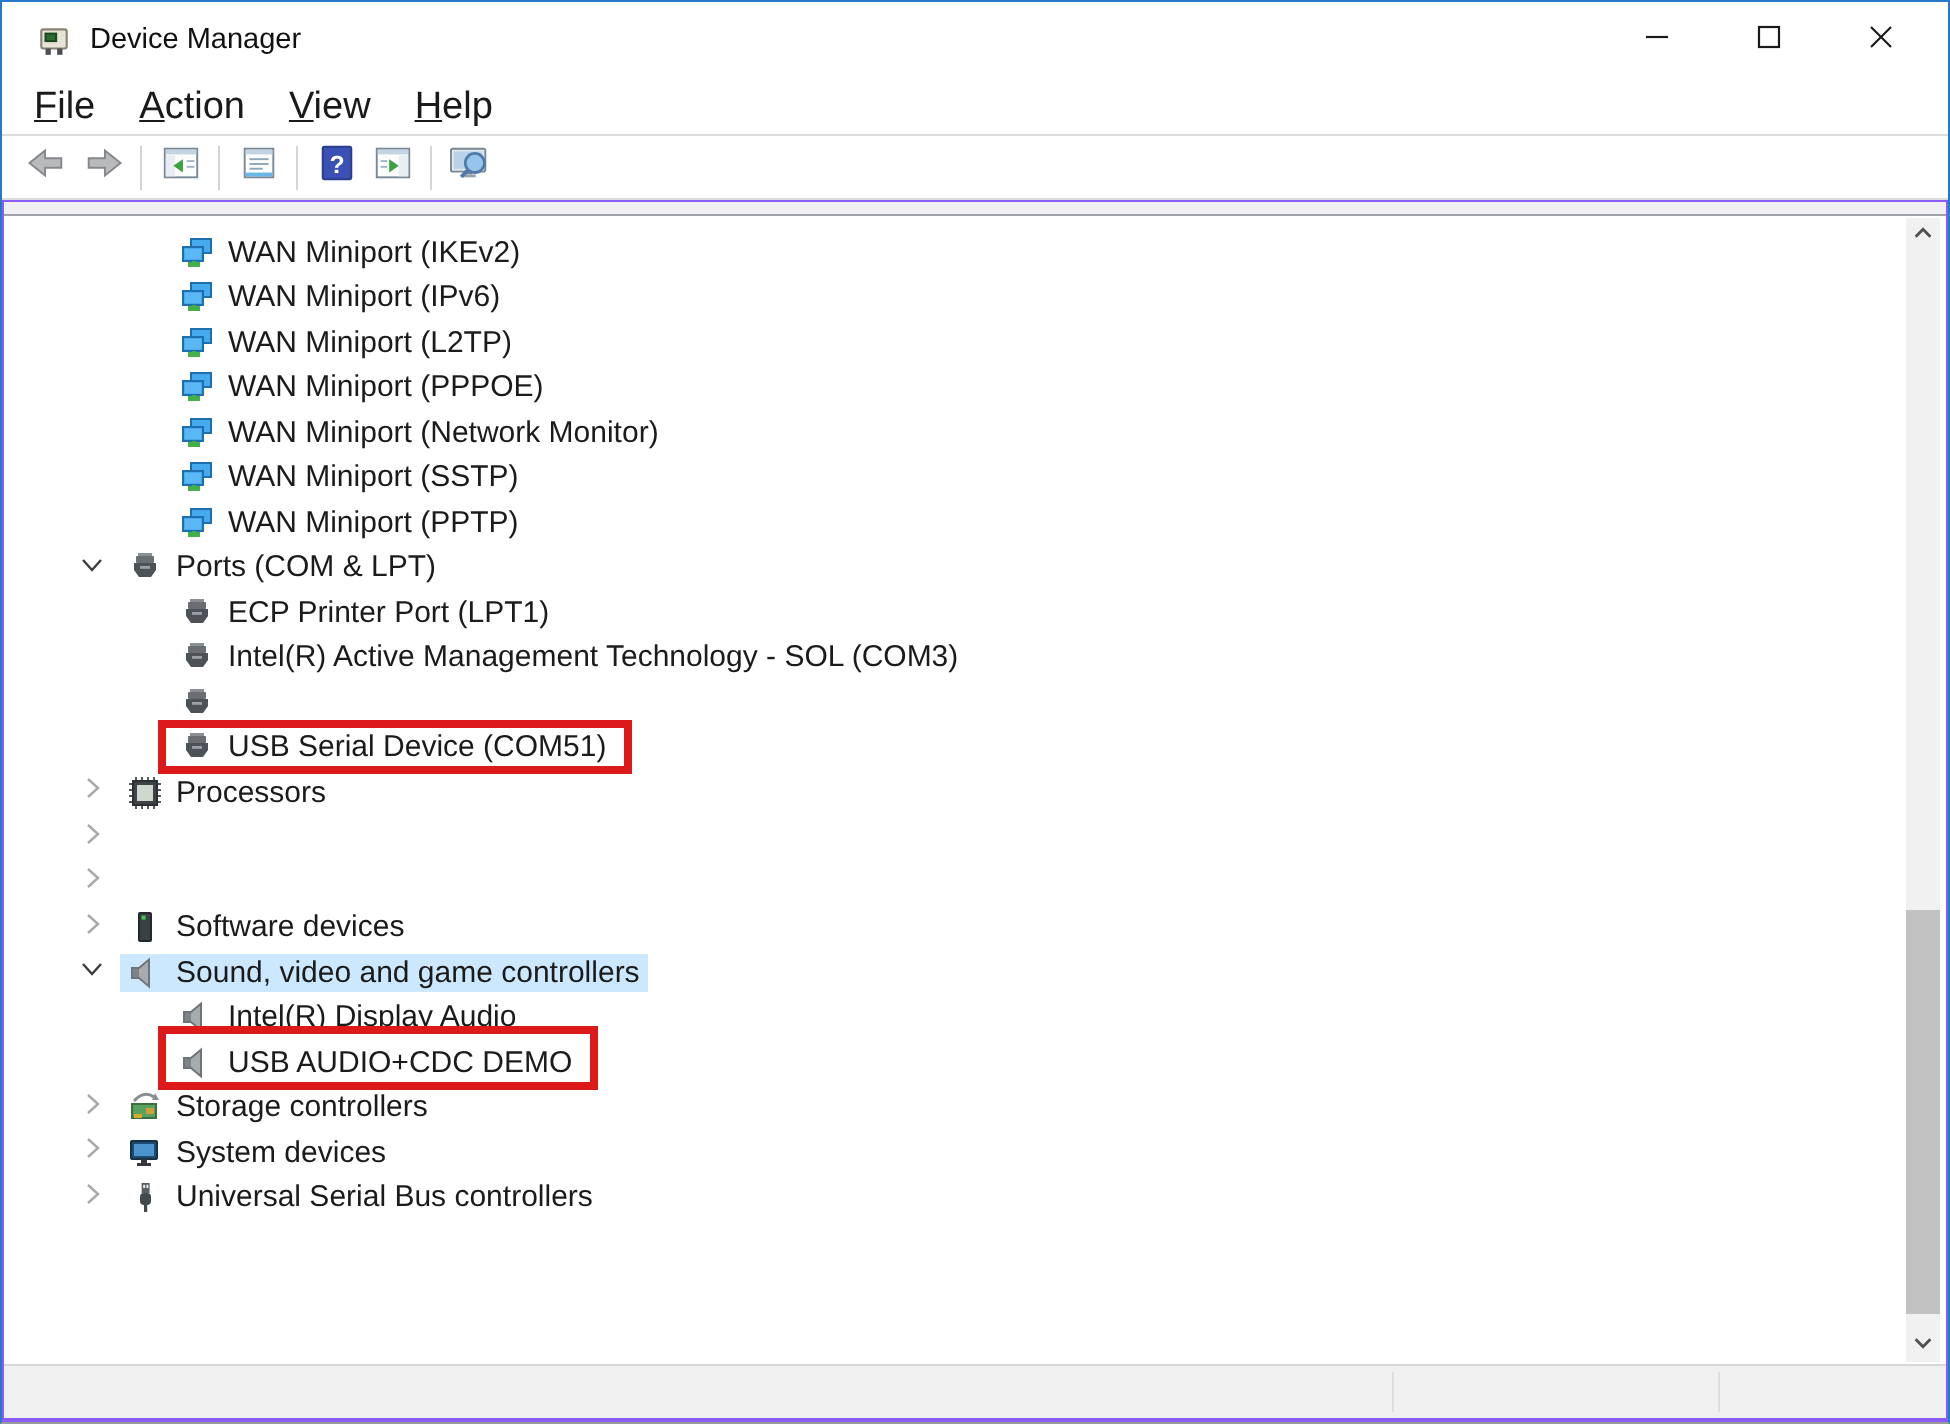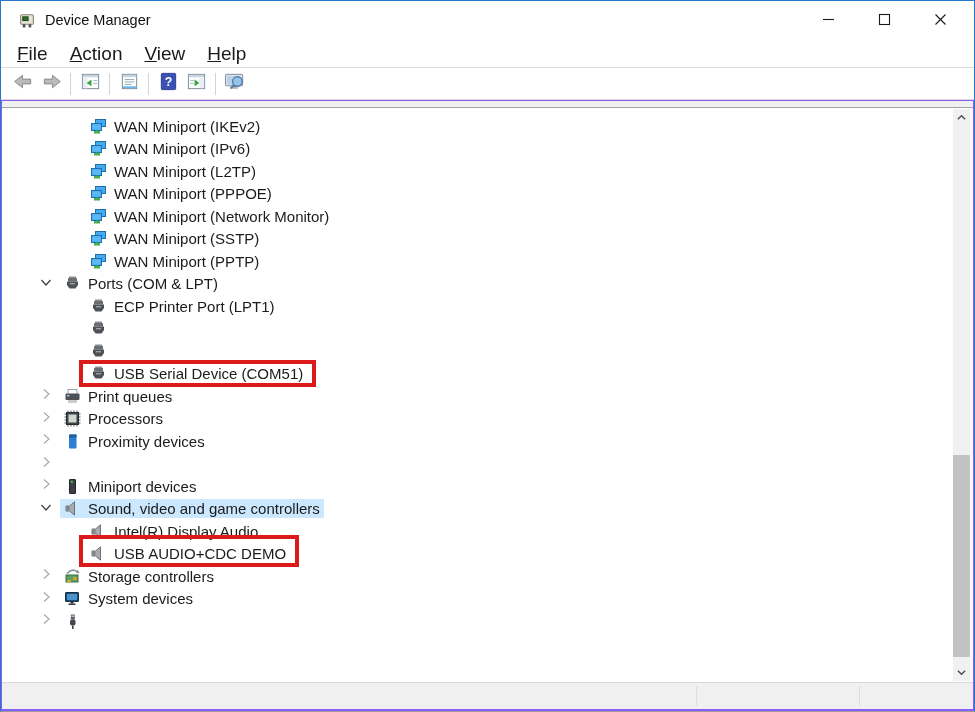--- a/index.html
+++ b/index.html
@@ -280,20 +280,21 @@
             </div>
           </div>
           <div class="row lvl2">
             <div class="row-inner">
               <span class="dev-icon"><svg viewBox="0 0 17 17">
                   <rect x="5" y="1.5" width="7" height="2.5" fill="#8b8f93"></rect>
                   <rect x="4" y="3" width="9" height="3.5" rx="0.5" fill="#6a6e72"></rect>
                   <path d="M3 6.5 h11 v3.5 l-2.5 3.5 h-6 L3 10 z" fill="#4e5256"></path>
                   <rect x="6" y="8" width="5" height="1.4" fill="#9aa0a6"></rect>
                 </svg></span>
+              <span class="label">Intel(R) Active Management Technology - SOL (COM3)</span>
             </div>
           </div>
           <div class="row lvl2">
             <div class="row-inner">
               <span class="dev-icon"><svg viewBox="0 0 17 17">
                   <rect x="5" y="1.5" width="7" height="2.5" fill="#8b8f93"></rect>
                   <rect x="4" y="3" width="9" height="3.5" rx="0.5" fill="#6a6e72"></rect>
                   <path d="M3 6.5 h11 v3.5 l-2.5 3.5 h-6 L3 10 z" fill="#4e5256"></path>
                   <rect x="6" y="8" width="5" height="1.4" fill="#9aa0a6"></rect>
                 </svg></span>
@@ -301,34 +302,20 @@
           </div>
           <div class="row lvl2">
             <div class="row-inner annotated">
               <span class="dev-icon"><svg viewBox="0 0 17 17">
                   <rect x="5" y="1.5" width="7" height="2.5" fill="#8b8f93"></rect>
                   <rect x="4" y="3" width="9" height="3.5" rx="0.5" fill="#6a6e72"></rect>
                   <path d="M3 6.5 h11 v3.5 l-2.5 3.5 h-6 L3 10 z" fill="#4e5256"></path>
                   <rect x="6" y="8" width="5" height="1.4" fill="#9aa0a6"></rect>
                 </svg></span>
               <span class="label">USB Serial Device (COM51)</span>
-            </div>
-          </div>
-          <div class="row lvl1">
-            <span class="chev"><svg viewBox="0 0 16 16">
-                <path d="M6 3.5 L11 8 L6 12.5" fill="none" stroke="#a8a8a8" stroke-width="1.2"></path>
-              </svg></span>
-            <div class="row-inner">
-              <span class="dev-icon"><svg viewBox="0 0 17 17">
-                  <rect x="4" y="1.5" width="9" height="5" fill="#fff" stroke="#9aa0a6"></rect>
-                  <rect x="1.5" y="5.5" width="14" height="6.5" rx="1" fill="#4d5156"></rect>
-                  <rect x="3" y="7" width="2.5" height="1.4" fill="#8fd0f5"></rect>
-                  <rect x="4" y="12" width="9" height="3" fill="#caccce"></rect>
-                </svg></span>
-              <span class="label">Print queues</span>
             </div>
           </div>
           <div class="row lvl1">
             <span class="chev"><svg viewBox="0 0 16 16">
                 <path d="M6 3.5 L11 8 L6 12.5" fill="none" stroke="#a8a8a8" stroke-width="1.2"></path>
               </svg></span>
             <div class="row-inner">
               <span class="dev-icon"><svg viewBox="0 0 17 17">
                   <g stroke="#55595e" stroke-width="1">
                     <line x1="4" y1="0.5" x2="4" y2="3"></line>
@@ -351,43 +338,36 @@
                   <rect x="2.5" y="2.5" width="12" height="12" fill="#3f4348" stroke="#2b2f33"></rect>
                   <rect x="4.5" y="4.5" width="8" height="8" fill="#cfd8cf"></rect>
                 </svg></span>
               <span class="label">Processors</span>
             </div>
           </div>
           <div class="row lvl1">
             <span class="chev"><svg viewBox="0 0 16 16">
                 <path d="M6 3.5 L11 8 L6 12.5" fill="none" stroke="#a8a8a8" stroke-width="1.2"></path>
               </svg></span>
-            <div class="row-inner">
-              <span class="dev-icon"><svg viewBox="0 0 17 17">
-                  <rect x="5" y="1.5" width="7.5" height="14" rx="1" fill="#2f7fd4"></rect>
-                  <rect x="5" y="1.5" width="7.5" height="3" fill="#1f5f9f"></rect>
-                </svg></span>
-              <span class="label">Proximity devices</span>
-            </div>
           </div>
           <div class="row lvl1">
             <span class="chev"><svg viewBox="0 0 16 16">
                 <path d="M6 3.5 L11 8 L6 12.5" fill="none" stroke="#a8a8a8" stroke-width="1.2"></path>
               </svg></span>
           </div>
           <div class="row lvl1">
             <span class="chev"><svg viewBox="0 0 16 16">
                 <path d="M6 3.5 L11 8 L6 12.5" fill="none" stroke="#a8a8a8" stroke-width="1.2"></path>
               </svg></span>
             <div class="row-inner">
               <span class="dev-icon"><svg viewBox="0 0 17 17">
                   <rect x="5.5" y="1.5" width="6" height="14" rx="0.5" fill="#3c4045" stroke="#24282c"></rect>
                   <rect x="6.8" y="2.8" width="2" height="2" fill="#49c24f"></rect>
                 </svg></span>
-              <span class="label">Miniport devices</span>
+              <span class="label">Software devices</span>
             </div>
           </div>
           <div class="row lvl1">
             <span class="chev"><svg viewBox="0 0 16 16">
                 <path d="M3.5 6 L8 11 L12.5 6" fill="none" stroke="#3c3c3c" stroke-width="1.2"></path>
               </svg></span>
             <div class="row-inner selected">
               <span class="dev-icon"><svg viewBox="0 0 17 17">
                   <polygon points="2,6 5.5,6 10.5,1.8 10.5,15.2 5.5,11 2,11" fill="#a7abaf" stroke="#6f7478"></polygon>
                   <rect x="2.5" y="6.5" width="3" height="4" fill="#7e8388"></rect>
@@ -447,20 +427,21 @@
                 <path d="M6 3.5 L11 8 L6 12.5" fill="none" stroke="#a8a8a8" stroke-width="1.2"></path>
               </svg></span>
             <div class="row-inner">
               <span class="dev-icon"><svg viewBox="0 0 17 17">
                   <rect x="6.8" y="1.5" width="4" height="5" fill="#5a5e63"></rect>
                   <rect x="7.6" y="2.4" width="1" height="1.6" fill="#e8e8e8"></rect>
                   <rect x="9.2" y="2.4" width="1" height="1.6" fill="#e8e8e8"></rect>
                   <rect x="6" y="6.5" width="5.5" height="6" rx="2" fill="#44484d"></rect>
                   <rect x="8" y="12.5" width="1.6" height="3.5" fill="#44484d"></rect>
                 </svg></span>
+              <span class="label">Universal Serial Bus controllers</span>
             </div>
           </div>
         </div>
       <div class="scrollbar">
         <div class="sb-btn sb-up">
             <span><svg viewBox="0 0 12 12">
                 <path d="M2 8 L6 4 L10 8" fill="none" stroke="#505050" stroke-width="1.6"></path>
               </svg></span>
           </div>
         <div class="sb-thumb"></div>

